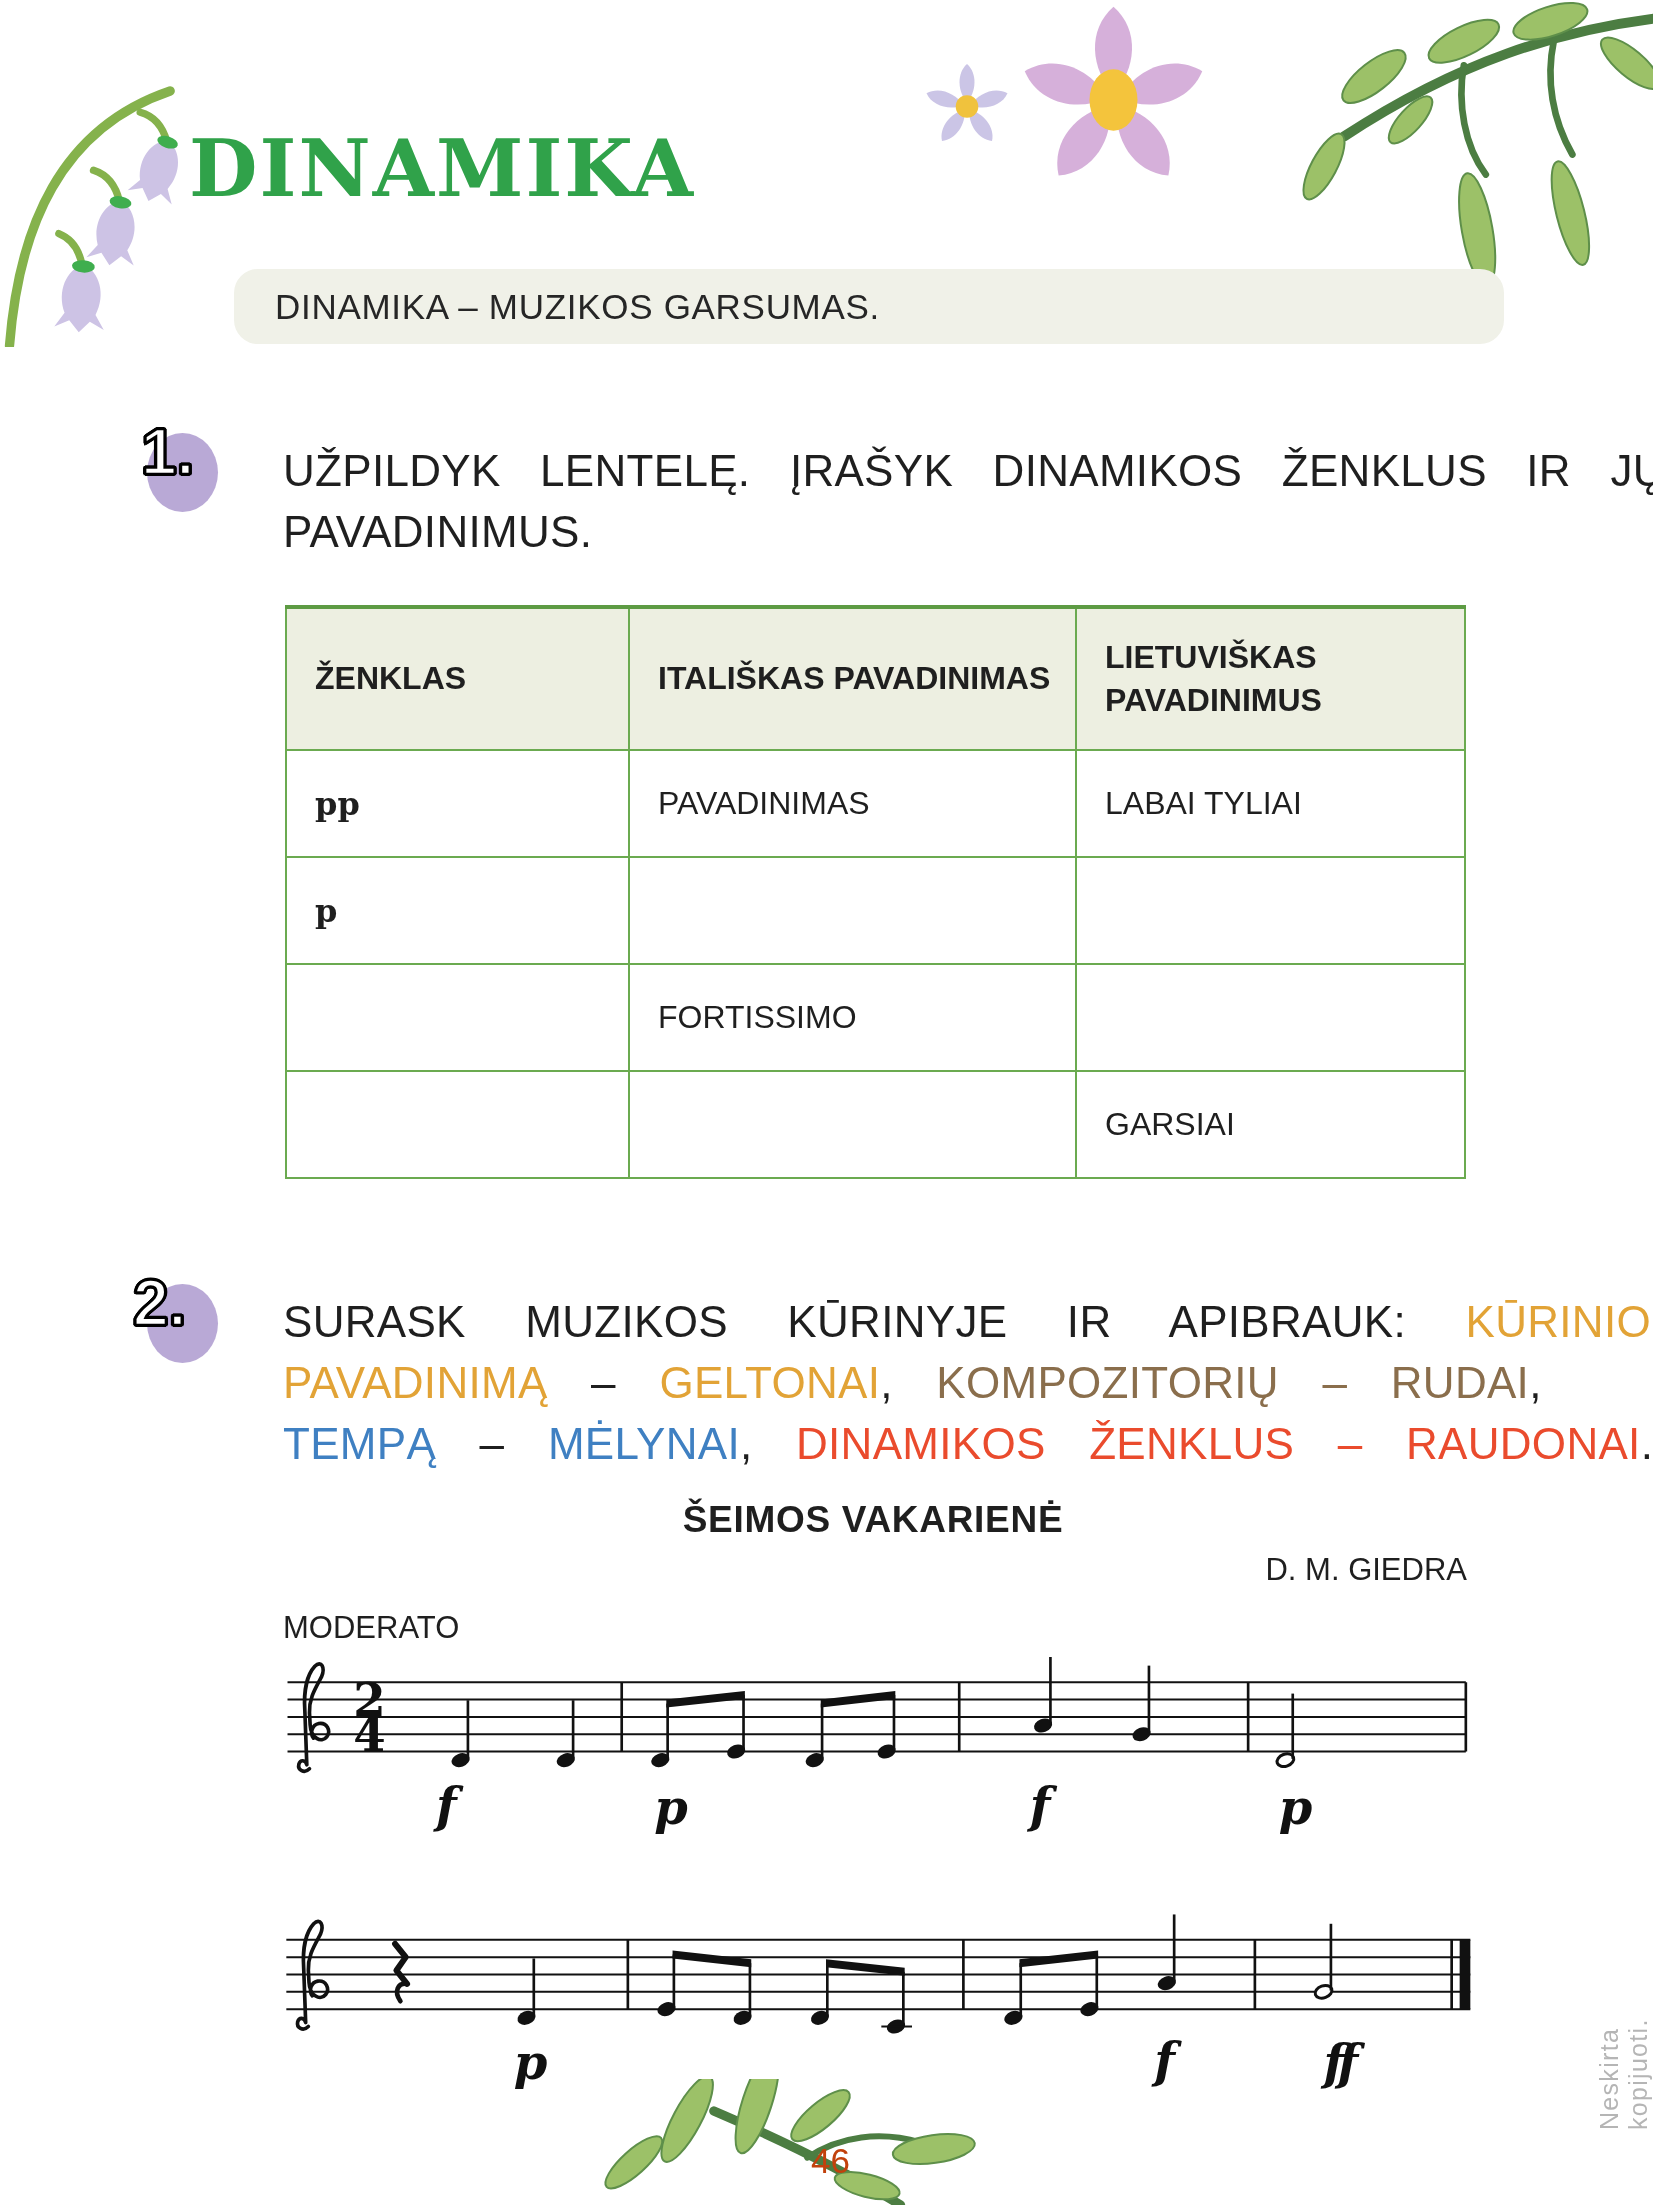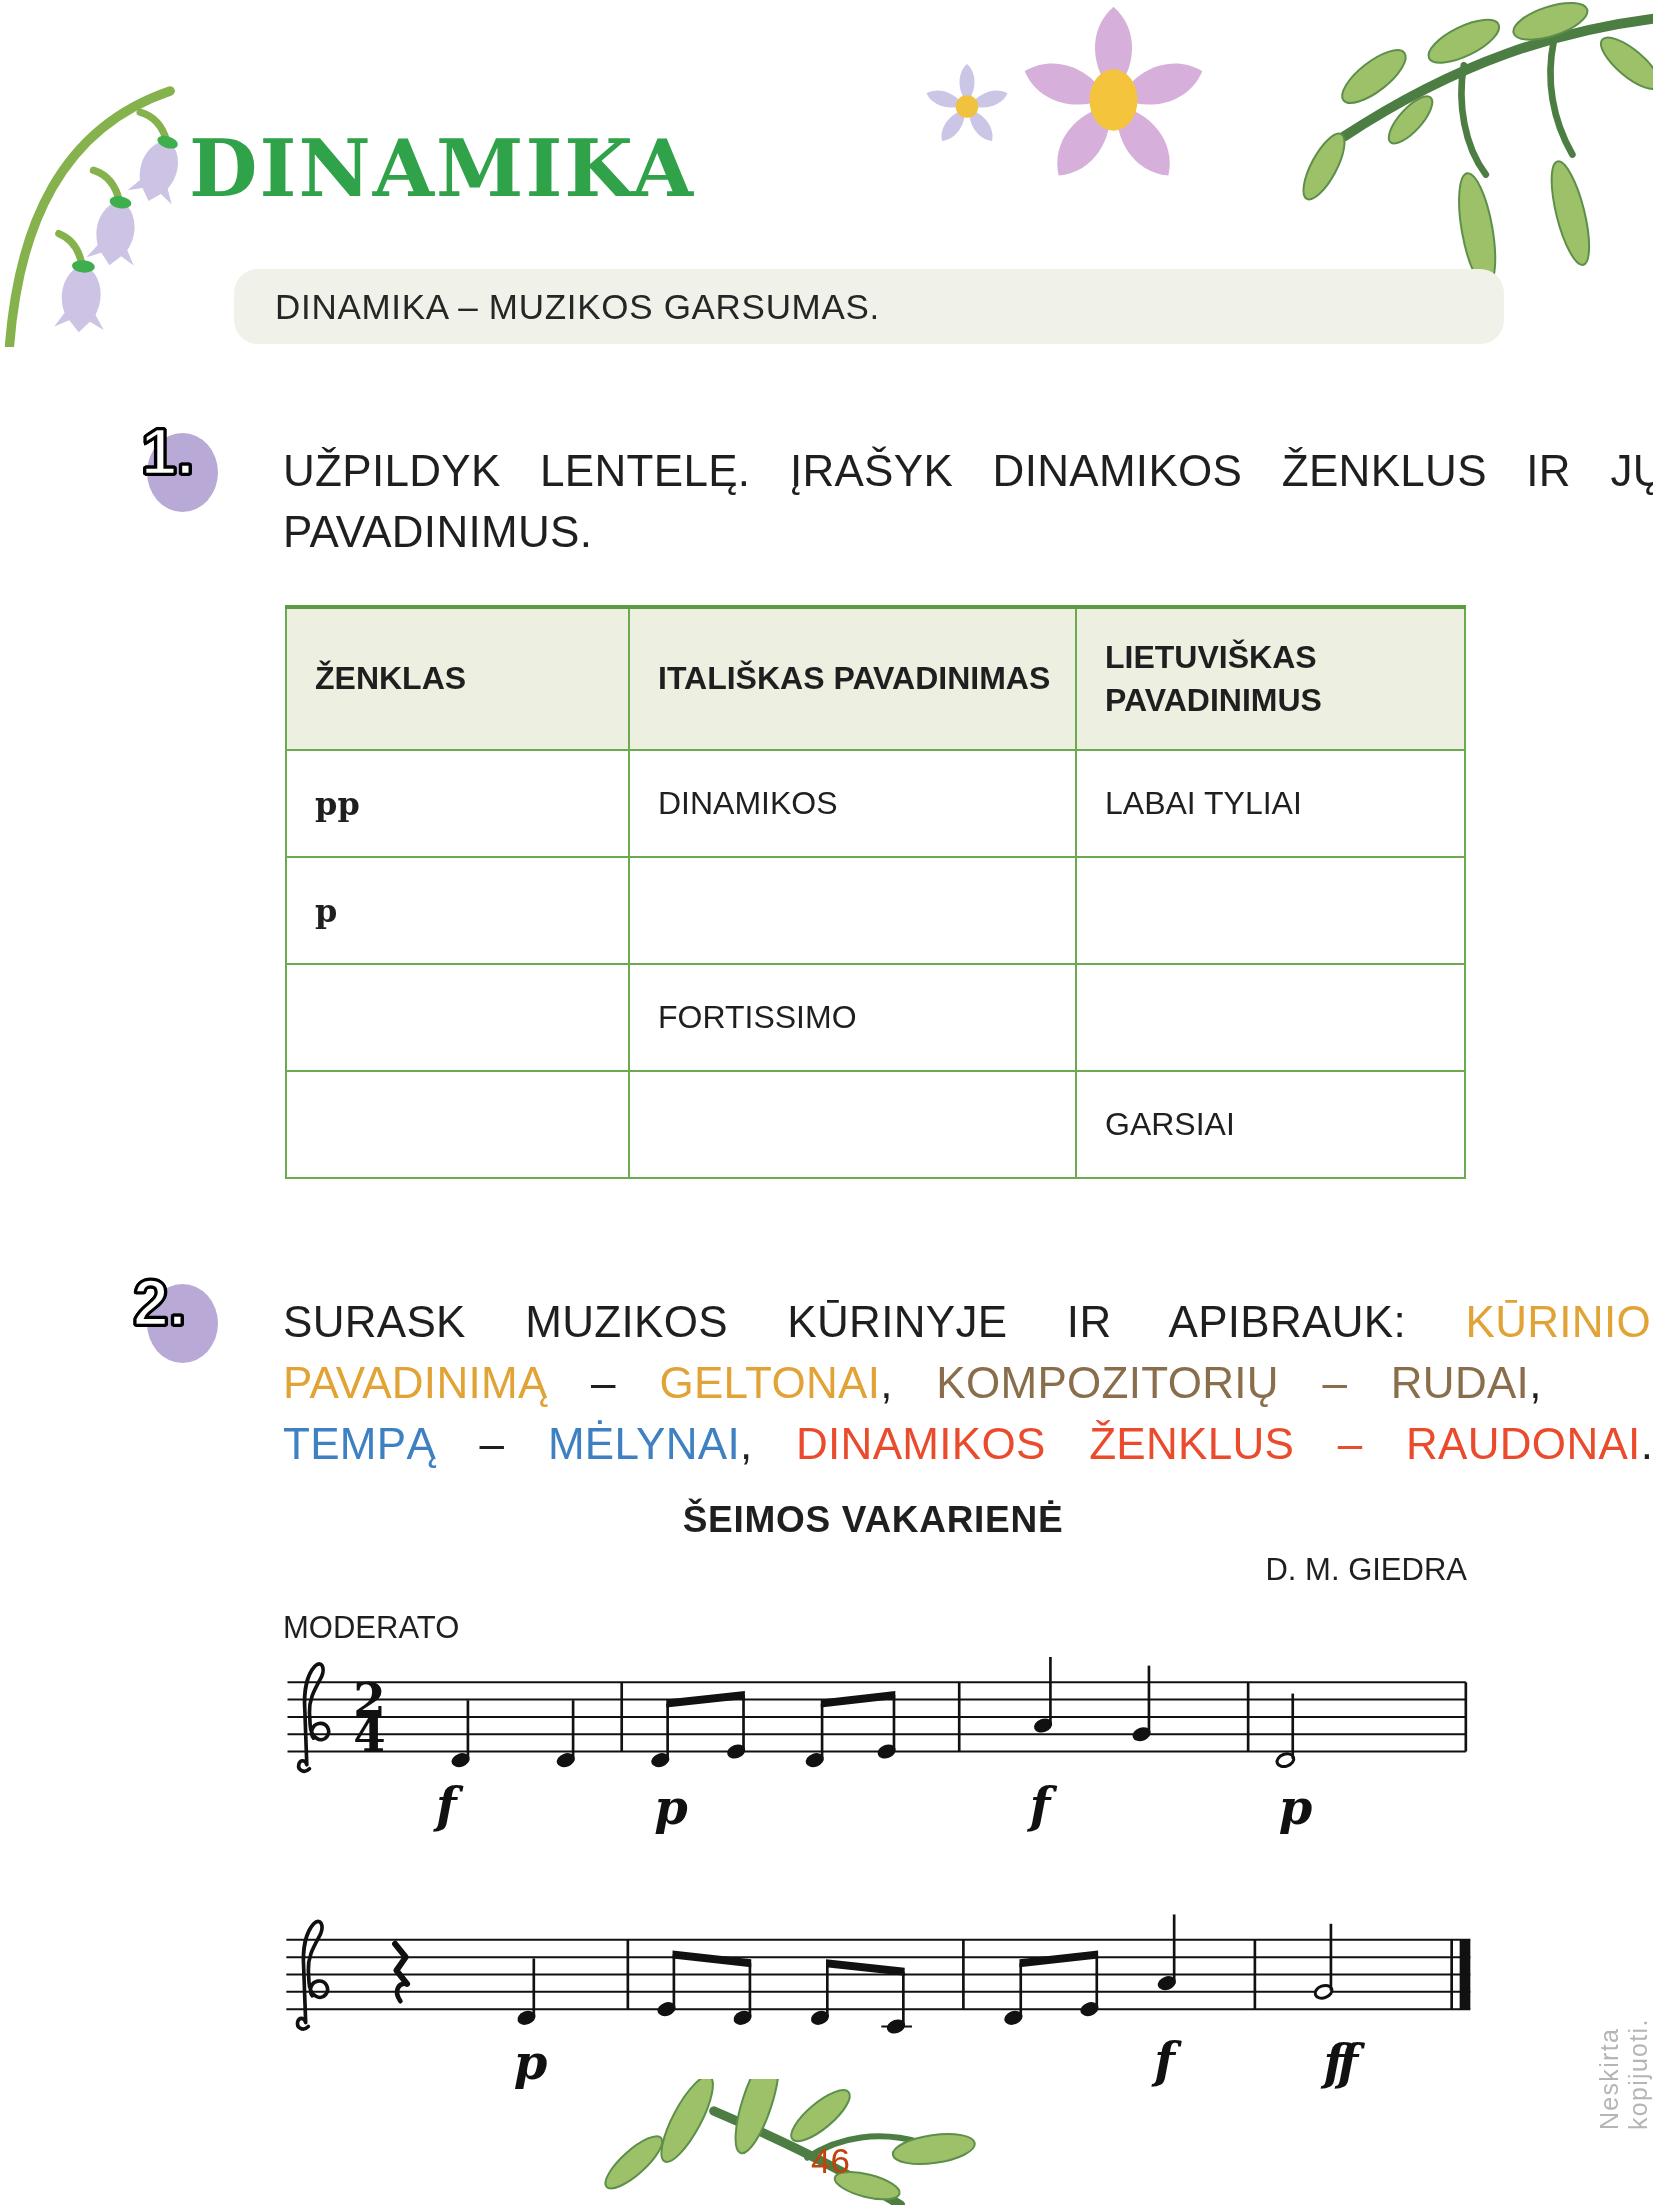--- a/index.html
+++ b/index.html
@@ -140,21 +140,21 @@
         <col style="width:389px">
       </colgroup>
     <tbody>
         <tr class="hdr">
       <th>ŽENKLAS</th>
       <th>ITALIŠKAS PAVADINIMAS</th>
       <th>LIETUVIŠKAS PAVADINIMUS</th>
     </tr>
     <tr class="data">
       <td class="dyn-cell">pp</td>
-      <td>DINAMIKOS</td>
+      <td>PAVADINIMAS</td>
       <td>LABAI TYLIAI</td>
     </tr>
     <tr class="data">
       <td class="dyn-cell">p</td>
       <td></td>
       <td></td>
     </tr>
     <tr class="data">
       <td class="dyn-cell"></td>
       <td>FORTISSIMO</td>

